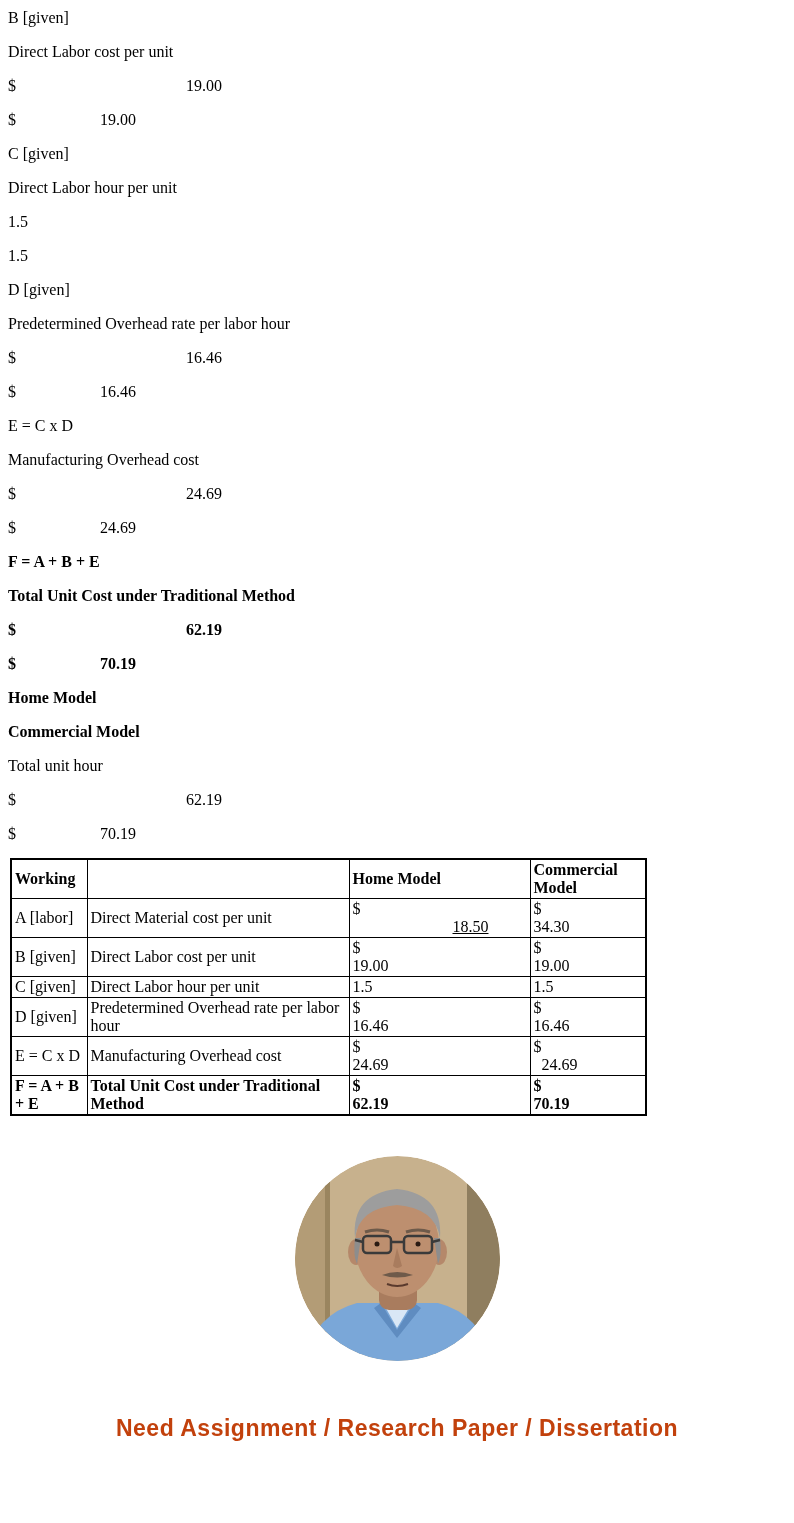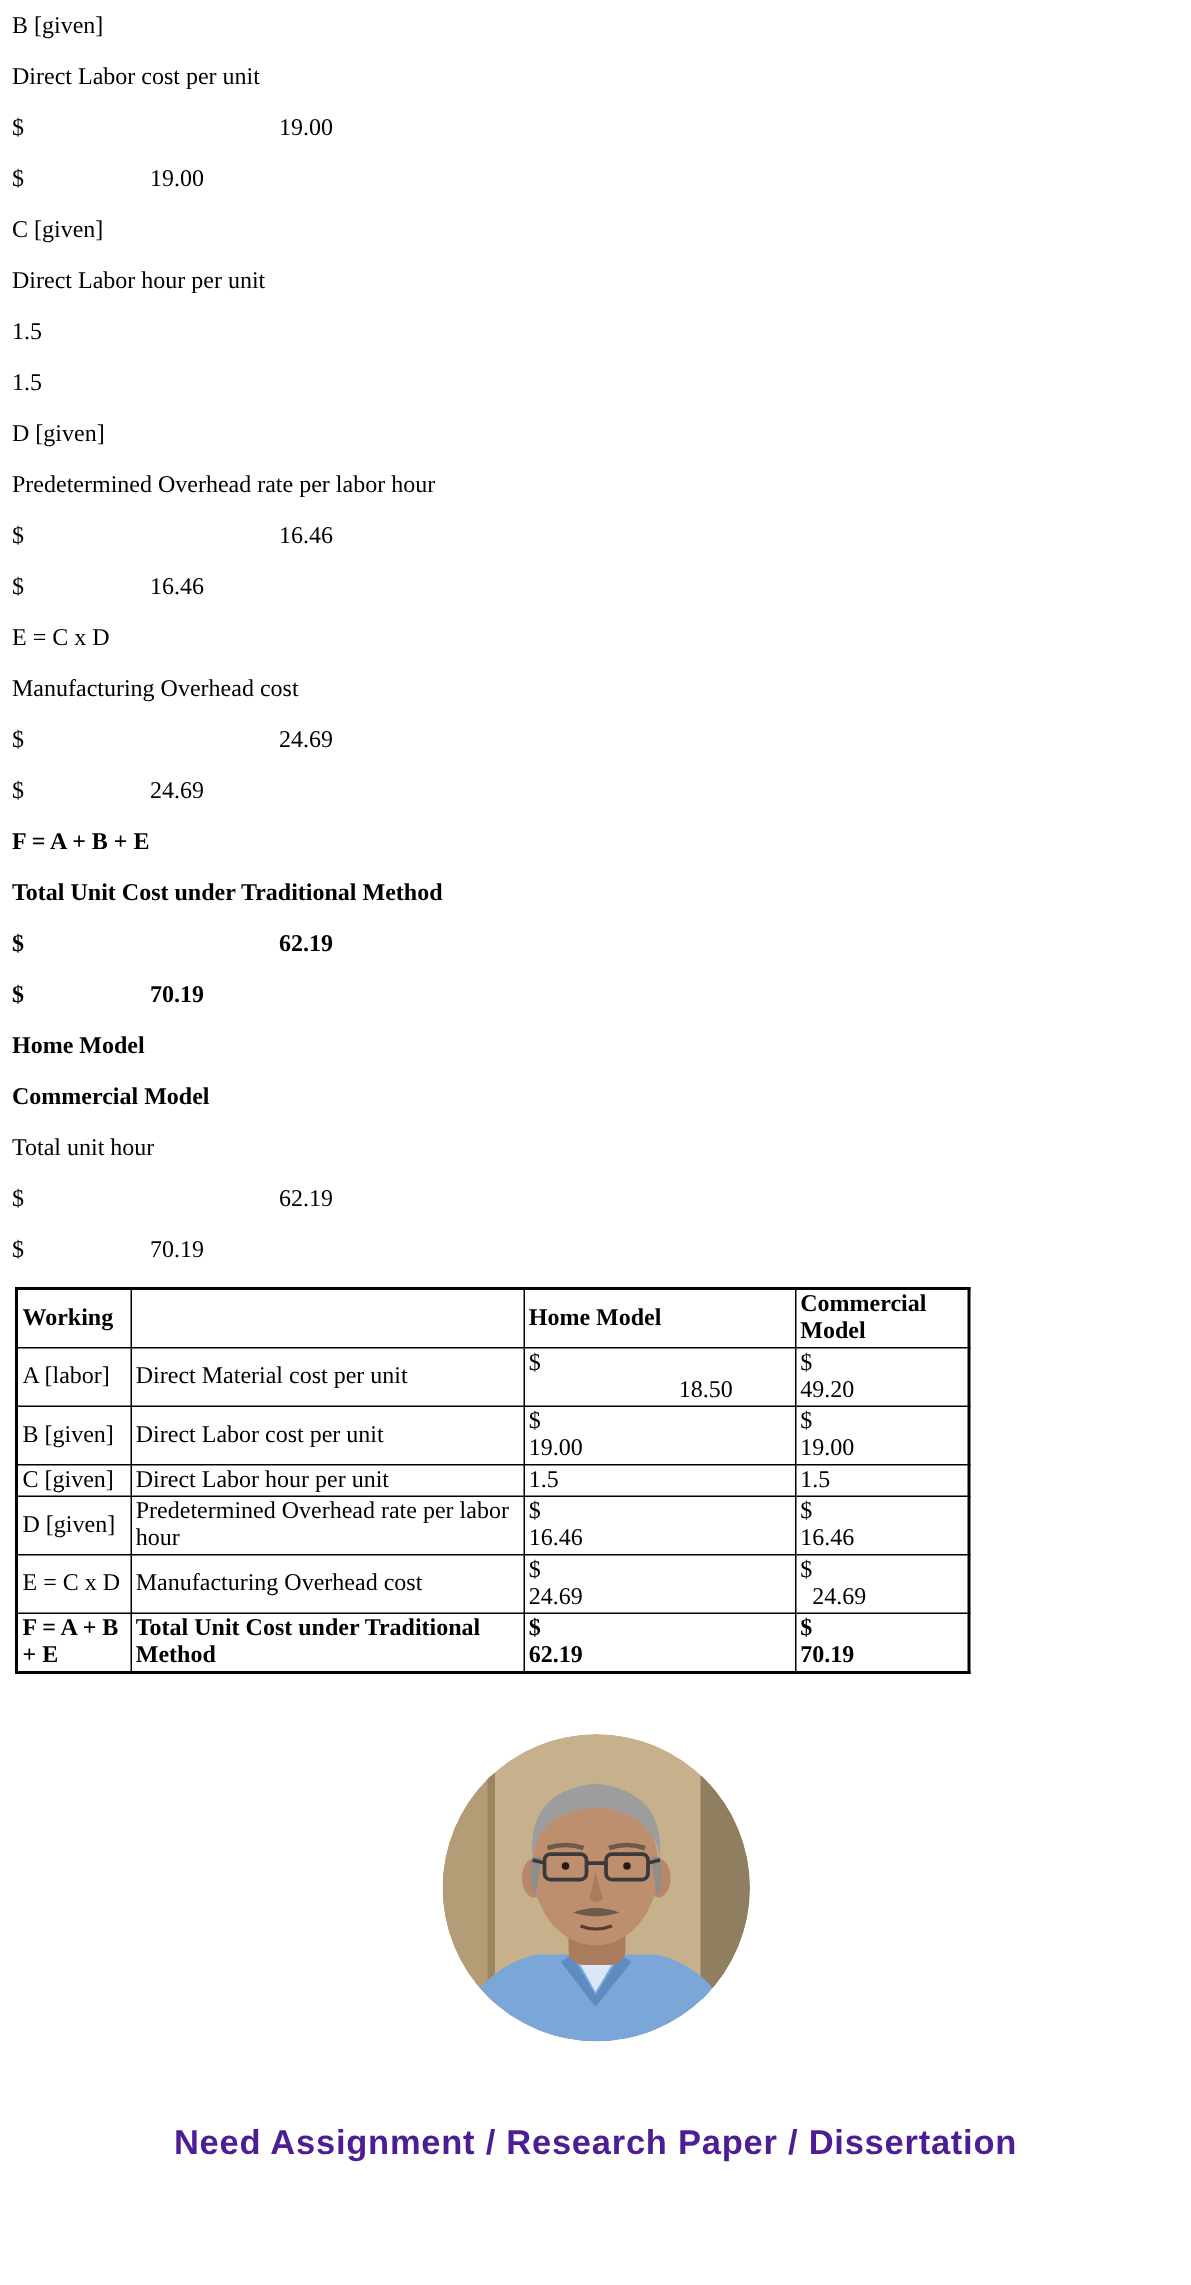--- a/index.html
+++ b/index.html
@@ -33,21 +33,21 @@
     border: 1px solid #000;
   }
   table.worksheet { border-width: 2px; }
   table.worksheet th, table.worksheet td {
     padding: 1px 3px;
     vertical-align: middle;
     text-align: left;
   }
   table.worksheet th { font-weight: bold; }
   tr.bold td { font-weight: bold; }
-  .indent-wide { padding-left: 100px; }
+  .indent-wide { padding-left: 100px; text-decoration: underline; }
   .indent-small { padding-left: 8px; }
 
   
   .portrait-wrap {
     display: flex;
     justify-content: center;
     margin-top: 40px;
   }
   .portrait {
     width: 205px;
@@ -59,21 +59,21 @@
 
   
   .footer-help {
     margin-top: 52px;
     text-align: center;
     font-family: "Liberation Sans", sans-serif;
     font-weight: bold;
     font-size: 23px;
     line-height: 30px;
     letter-spacing: 0.5px;
-    color: #4c1d95;
+    color: #c2410c;
   }
 </style>
 </head>
 <body>
 
 <main>
 
   <section>
       <p class="para">B [given]</p>
       <p class="para">Direct Labor cost per unit</p>
@@ -120,21 +120,21 @@
     <tbody>
         <tr>
           <td>A [labor]</td>
           <td>Direct Material cost per unit</td>
           <td>
             <div>$</div>
             <div class="indent-wide">18.50</div>
           </td>
           <td>
             <div>$</div>
-            <div>49.20</div>
+            <div>34.30</div>
           </td>
         </tr>
         <tr>
           <td>B [given]</td>
           <td>Direct Labor cost per unit</td>
           <td>
             <div>$</div>
             <div>19.00</div>
           </td>
           <td>

